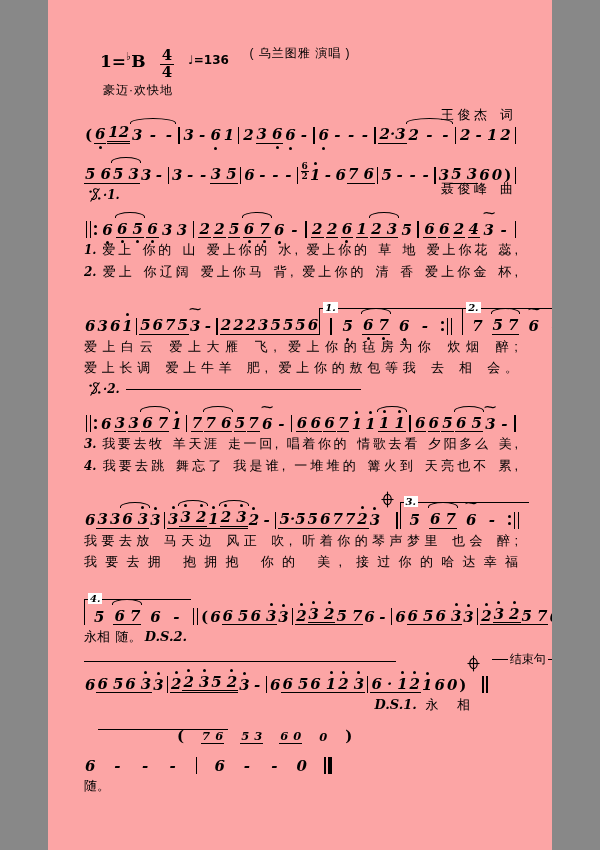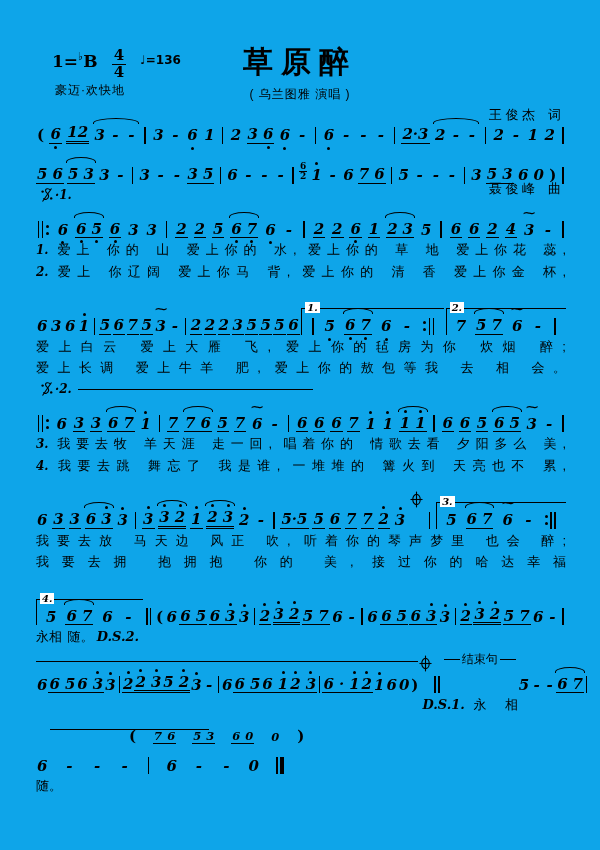--- a/index.html
+++ b/index.html
@@ -1,16 +1,16 @@
 <!DOCTYPE html>
 <html><head>
 <meta charset="utf-8">
 <style>
   html,body{margin:0;padding:0;background:#888}
-  .page{width:600px;height:850px;background:#0ea5e9;position:relative;margin:0 auto;
+  .page{width:504px;height:850px;background:#fca5a5;position:relative;margin:0 auto;
         font-family:"Liberation Sans",sans-serif;color:#000;overflow:hidden}
   
   .hleft{position:absolute;left:52px;top:50px;display:flex;align-items:flex-start;gap:14px}
   .keysig{font:700 17px "DejaVu Serif",serif;white-space:nowrap}
   .keysig sup{font-size:11px;vertical-align:super}
   .meter{display:inline-flex;flex-direction:column;align-items:center;font:700 15px "DejaVu Serif",serif;line-height:1.05;margin-top:-2px}
   .meter b:first-child{border-bottom:1px solid #000;padding:0 2px}
   .tempo{font:600 12px "DejaVu Sans",sans-serif;margin-top:3px}
   .mood{position:absolute;left:55px;top:82px;font-size:12px;letter-spacing:1px}
   .htitle{position:absolute;left:0;right:0;top:42px;text-align:center}
@@ -65,21 +65,20 @@
   <div class="hleft">
     <span class="keysig"><span>1=</span><sup>♭</sup><span>B</span></span>
     <span class="meter">
         <b>4</b>
         <b>4</b>
       </span>
     <span class="tempo">♩=136</span>
   </div>
   <div class="mood">豪迈·欢快地</div>
   <div class="htitle">
-    <h1>草原醉</h1>
     <div class="subtitle">( 乌兰图雅  演唱 )</div>
   </div>
   <div class="hcred">
     <div>王 俊 杰　词</div>
     <div>聂 俊 峰　曲</div>
   </div>
   <main id="score">
       <div class="block">
         <div class="mline">
           <span class="sym">(</span>

